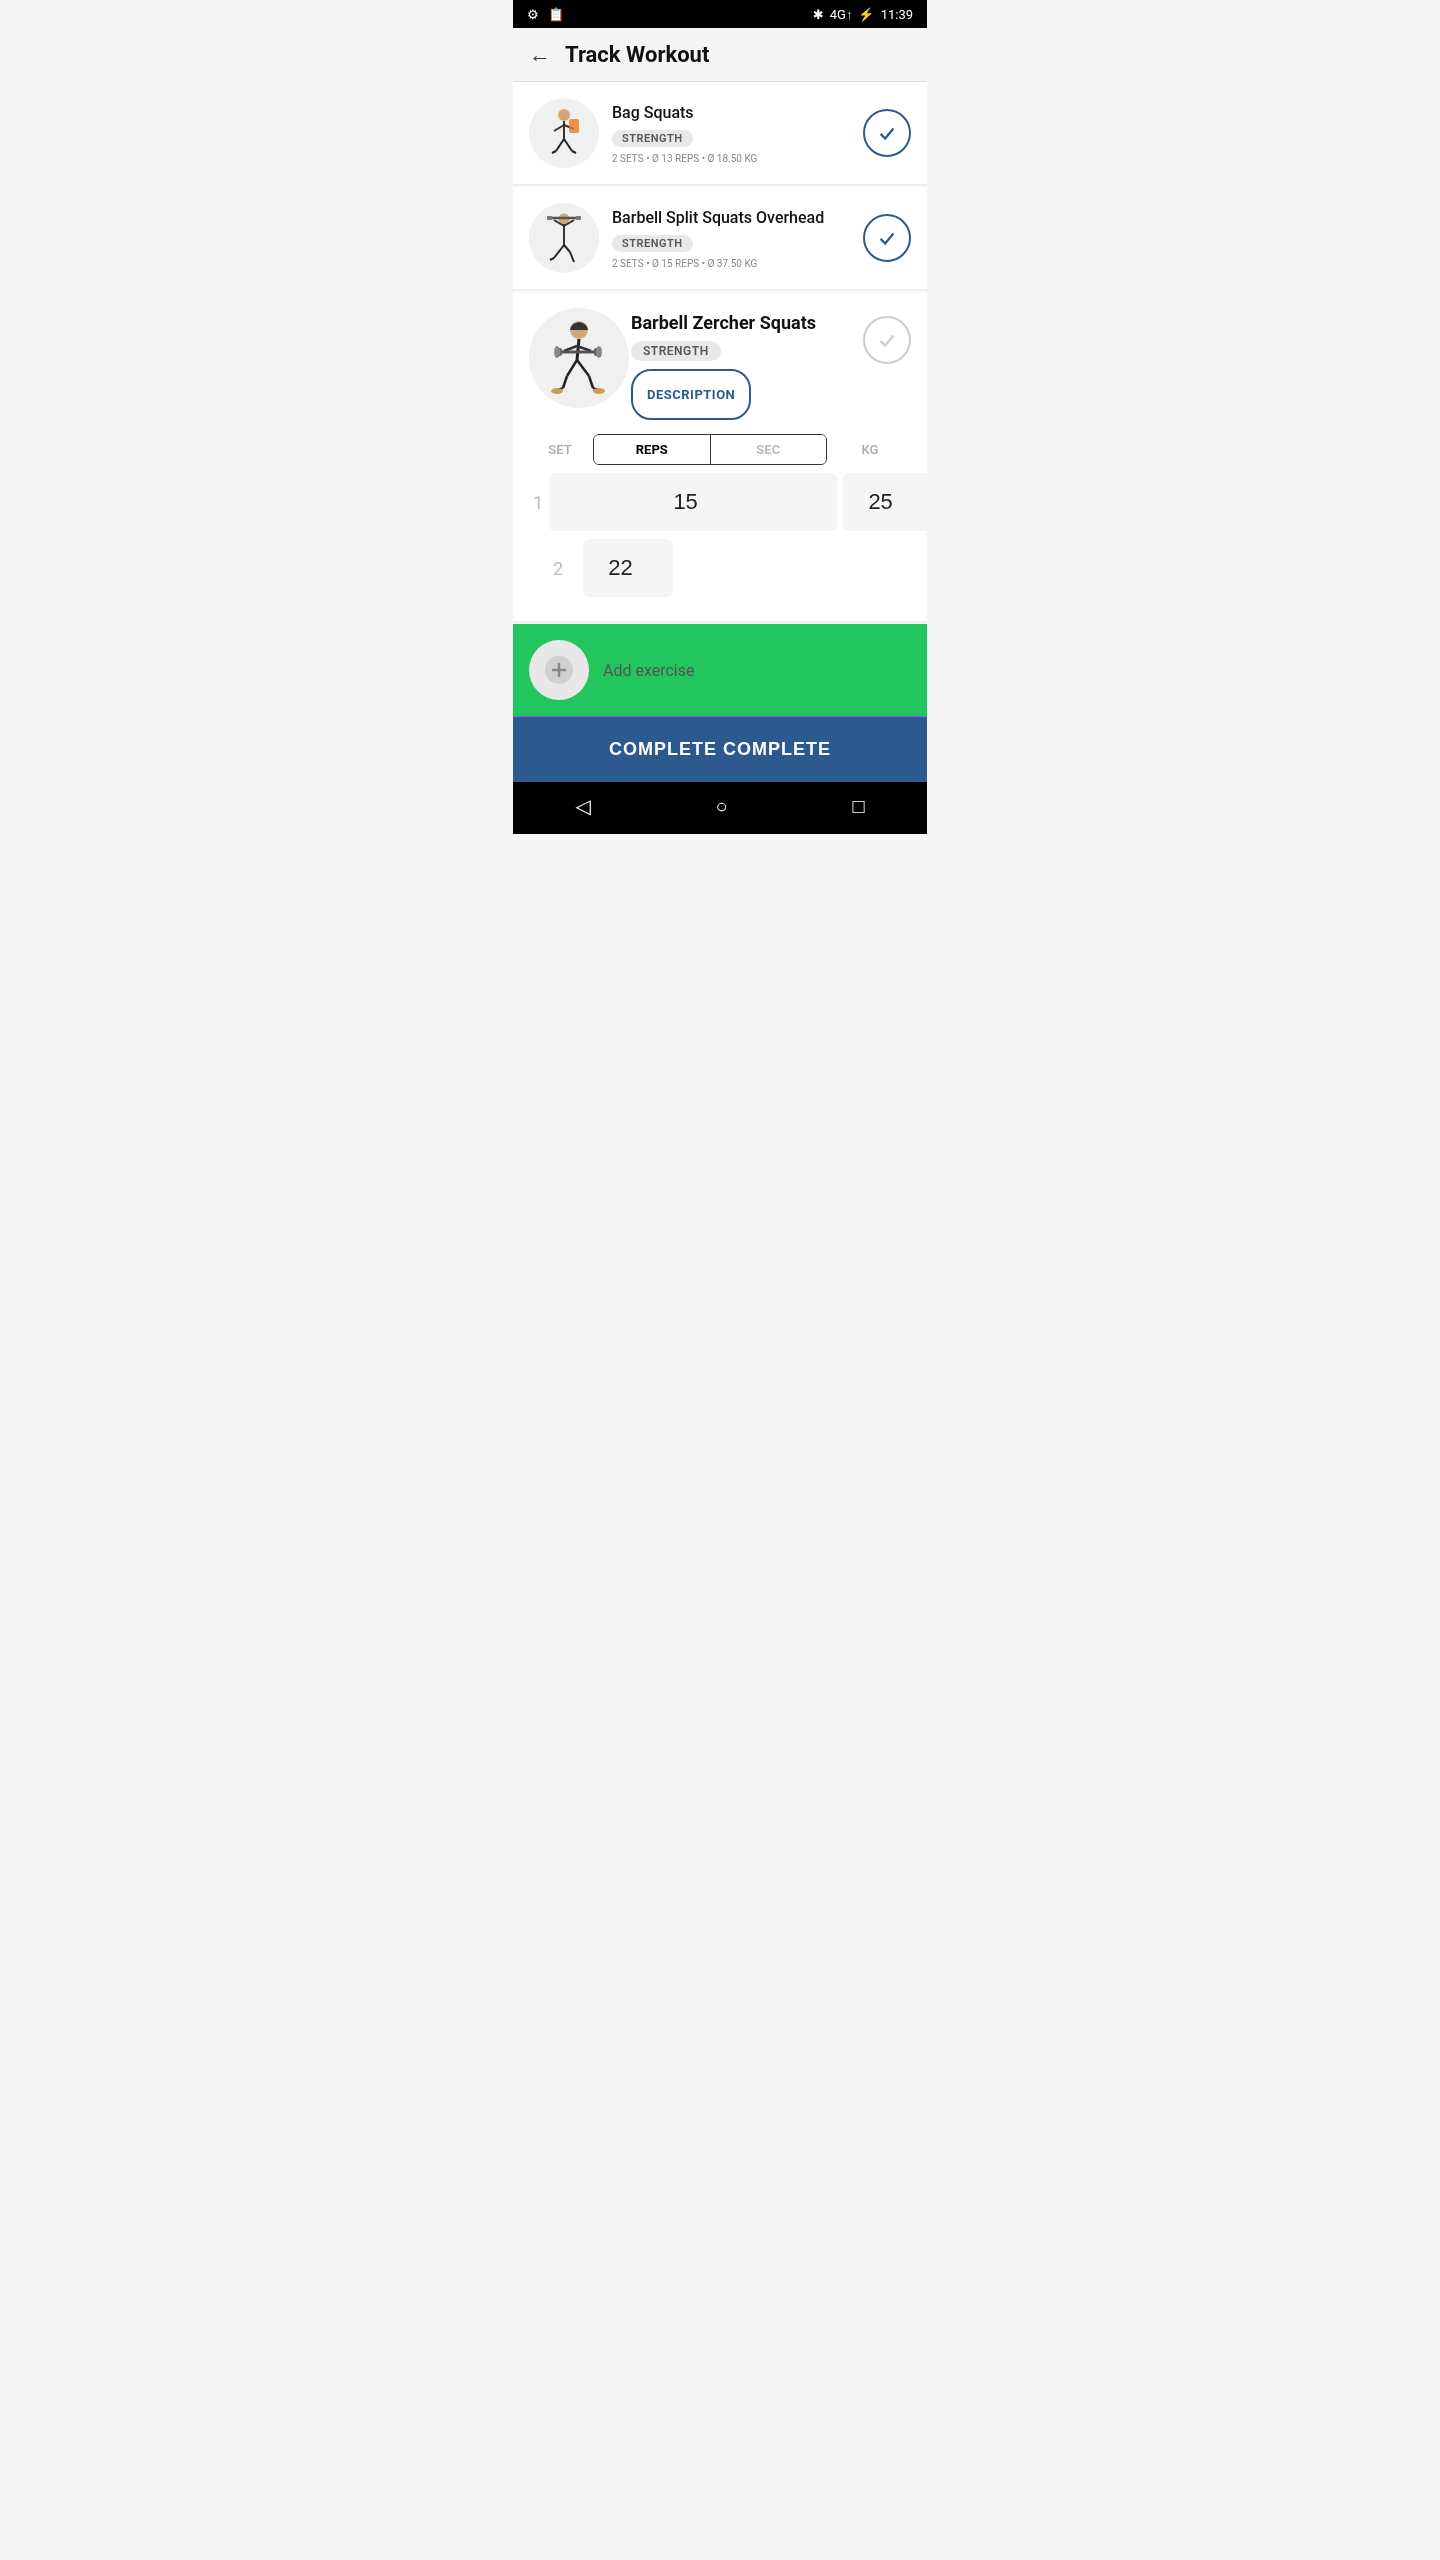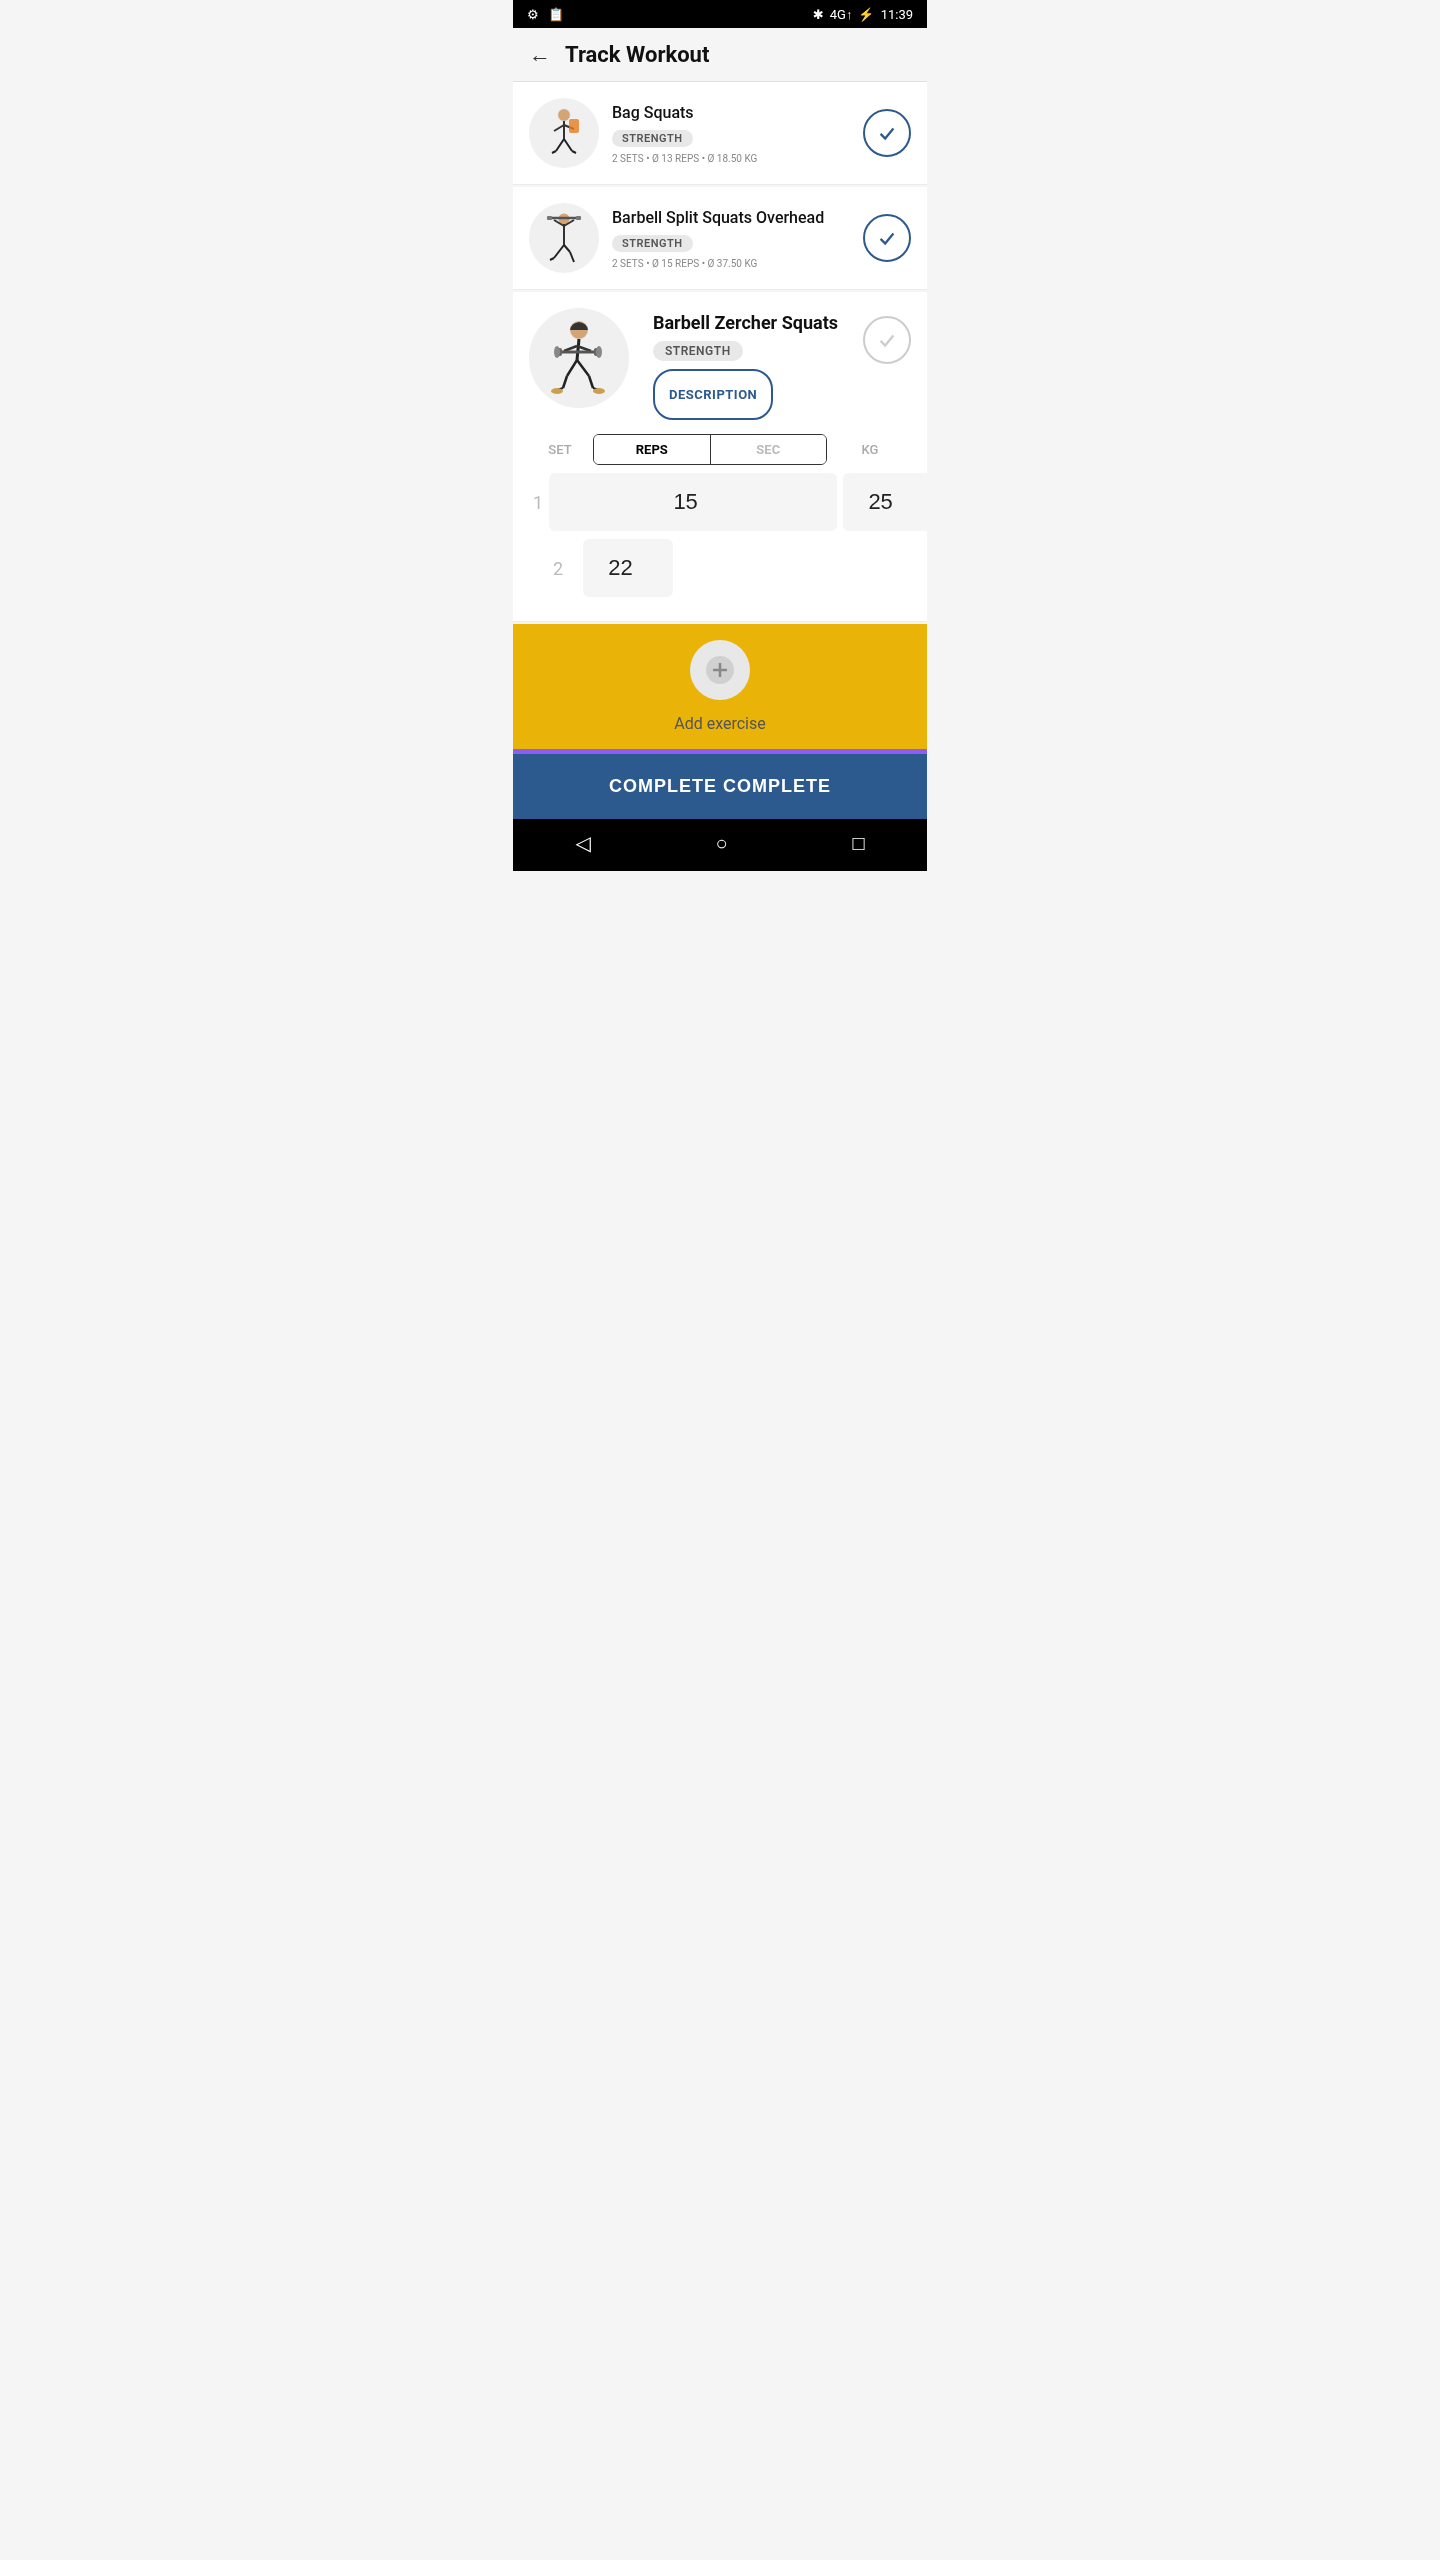--- a/index.html
+++ b/index.html
@@ -136,21 +136,21 @@
     
     .exercise-card-expanded {
       background: #fff;
       margin-bottom: 2px;
       padding: 16px 16px 0 16px;
       border-bottom: 1px solid #ebebeb;
     }
     .exercise-card-expanded .exercise-top {
       display: flex;
       align-items: flex-start;
-      gap: 24px;
+      gap: 2px;
       margin-bottom: 14px;
     }
     .exercise-avatar-large {
       width: 100px;
       height: 100px;
       border-radius: 50%;
       background: #f0f0f0;
       flex-shrink: 0;
       display: flex;
       align-items: center;
@@ -279,27 +279,26 @@
       font-size: 22px;
       font-weight: 500;
       color: #222;
       text-align: center;
       outline: none;
       margin-right: 6px;
     }
 
     
     .add-exercise-row {
-      background: #eab308;
+      background: #22c55e;
       display: flex;
       align-items: center;
       padding: 16px 16px;
       gap: 14px;
-      border-bottom: 5px solid #8b5cf6;
-      flex-direction: column;
+      border-bottom: 1px solid #8b5cf6;
     }
     .add-exercise-avatar {
       width: 60px;
       height: 60px;
       border-radius: 50%;
       background: #e8e8e8;
       flex-shrink: 0;
       display: flex;
       align-items: center;
       justify-content: center;

